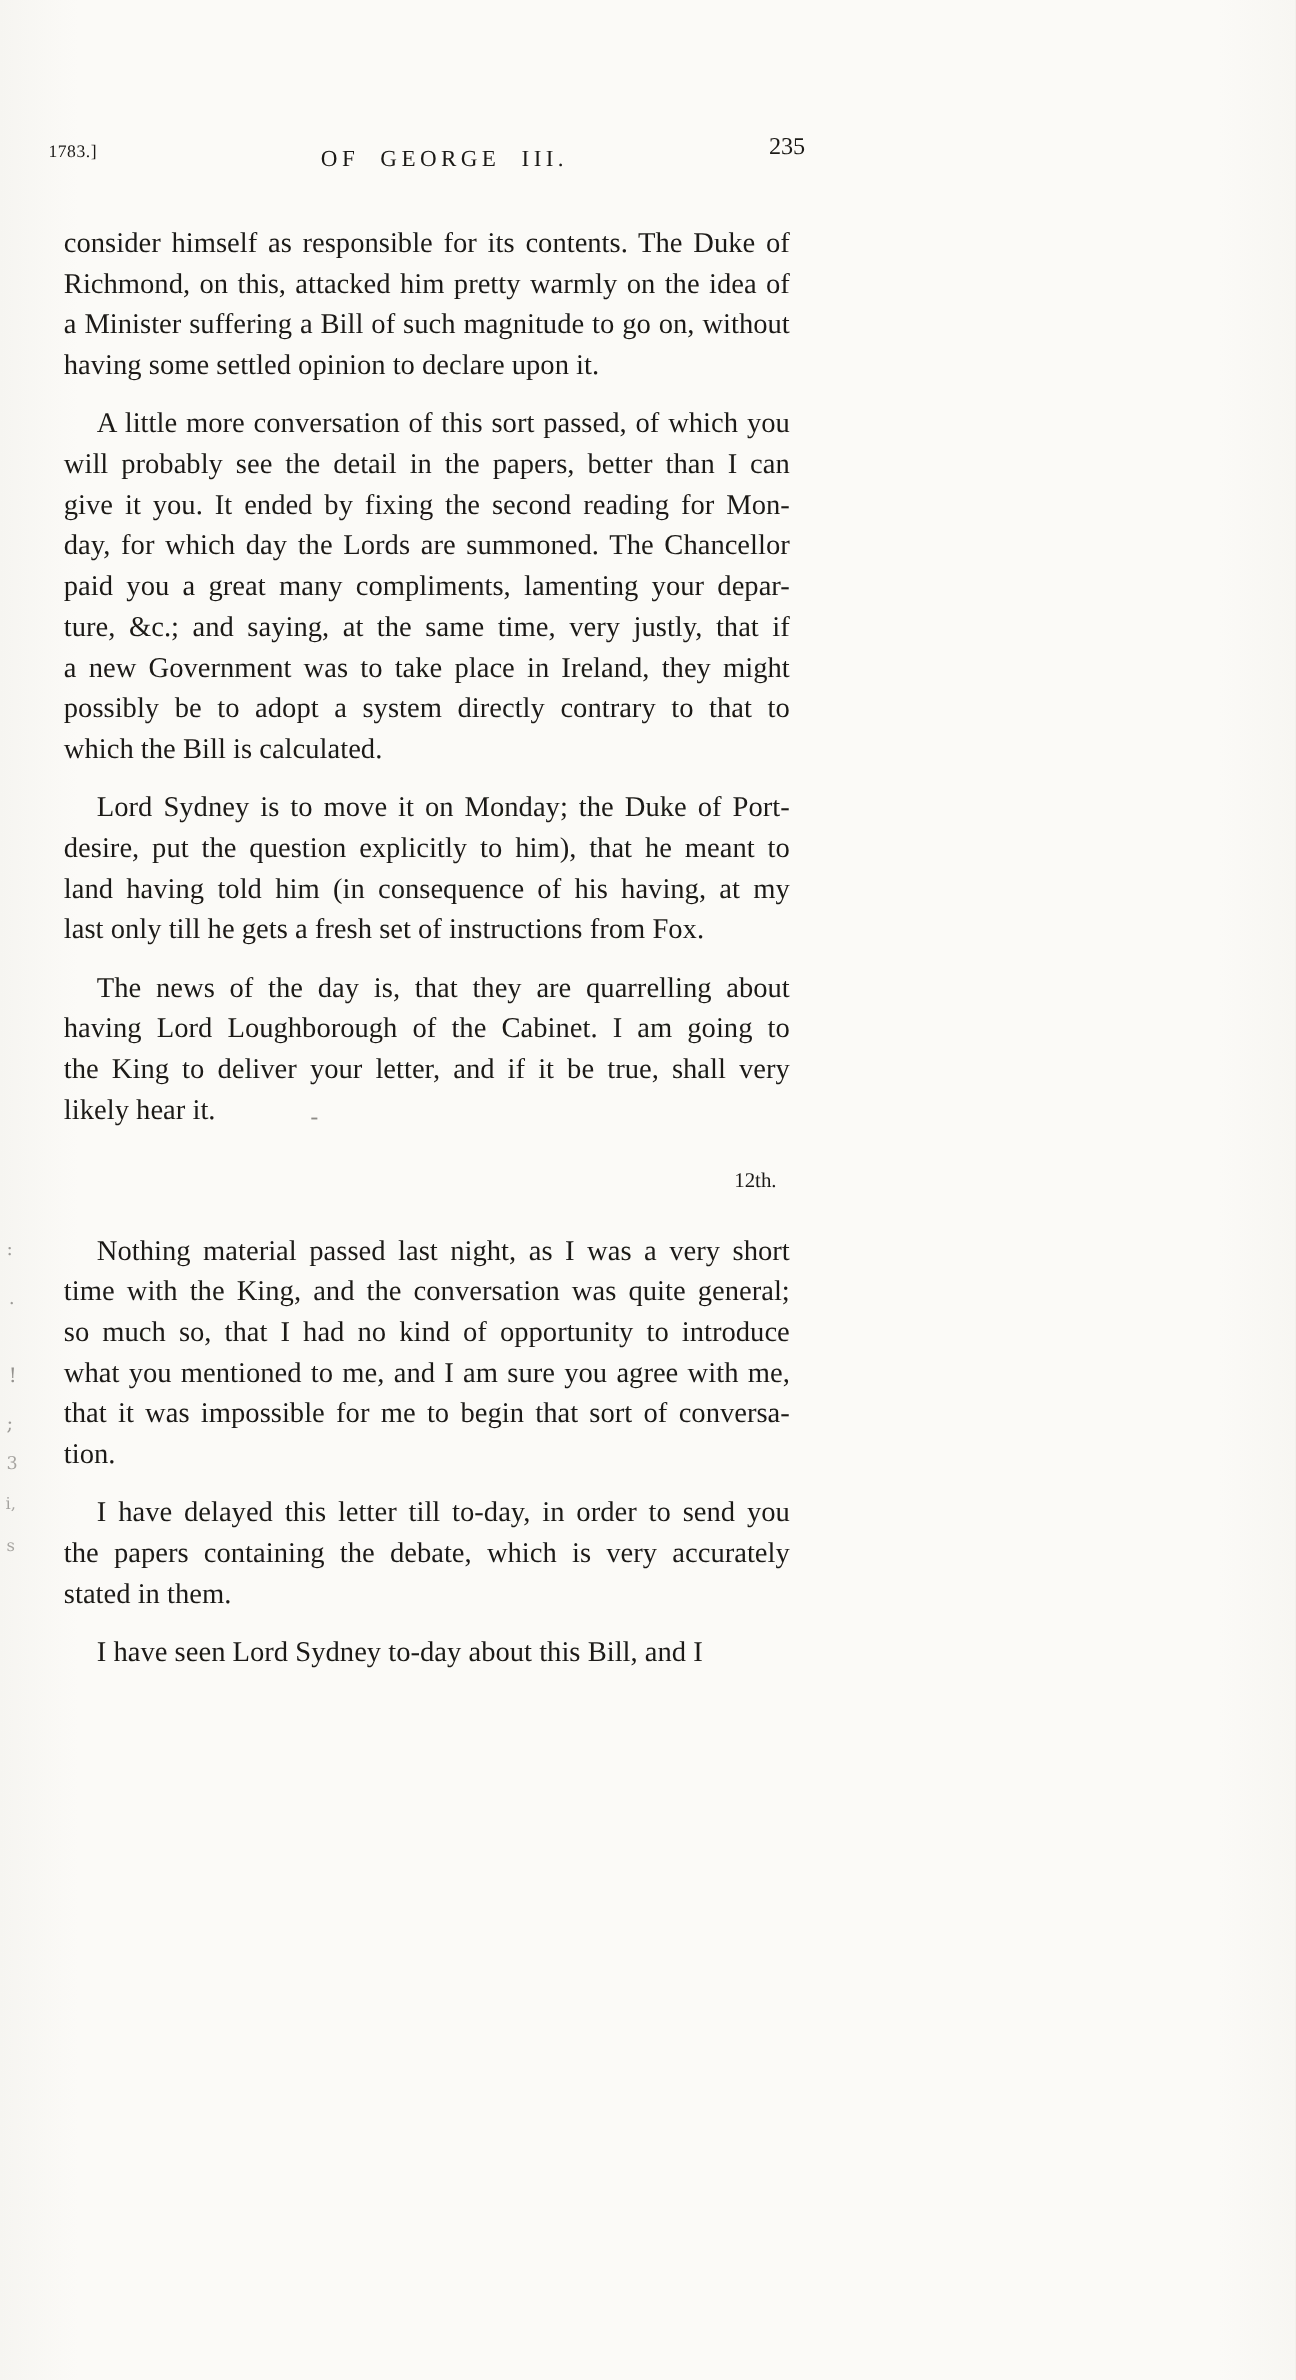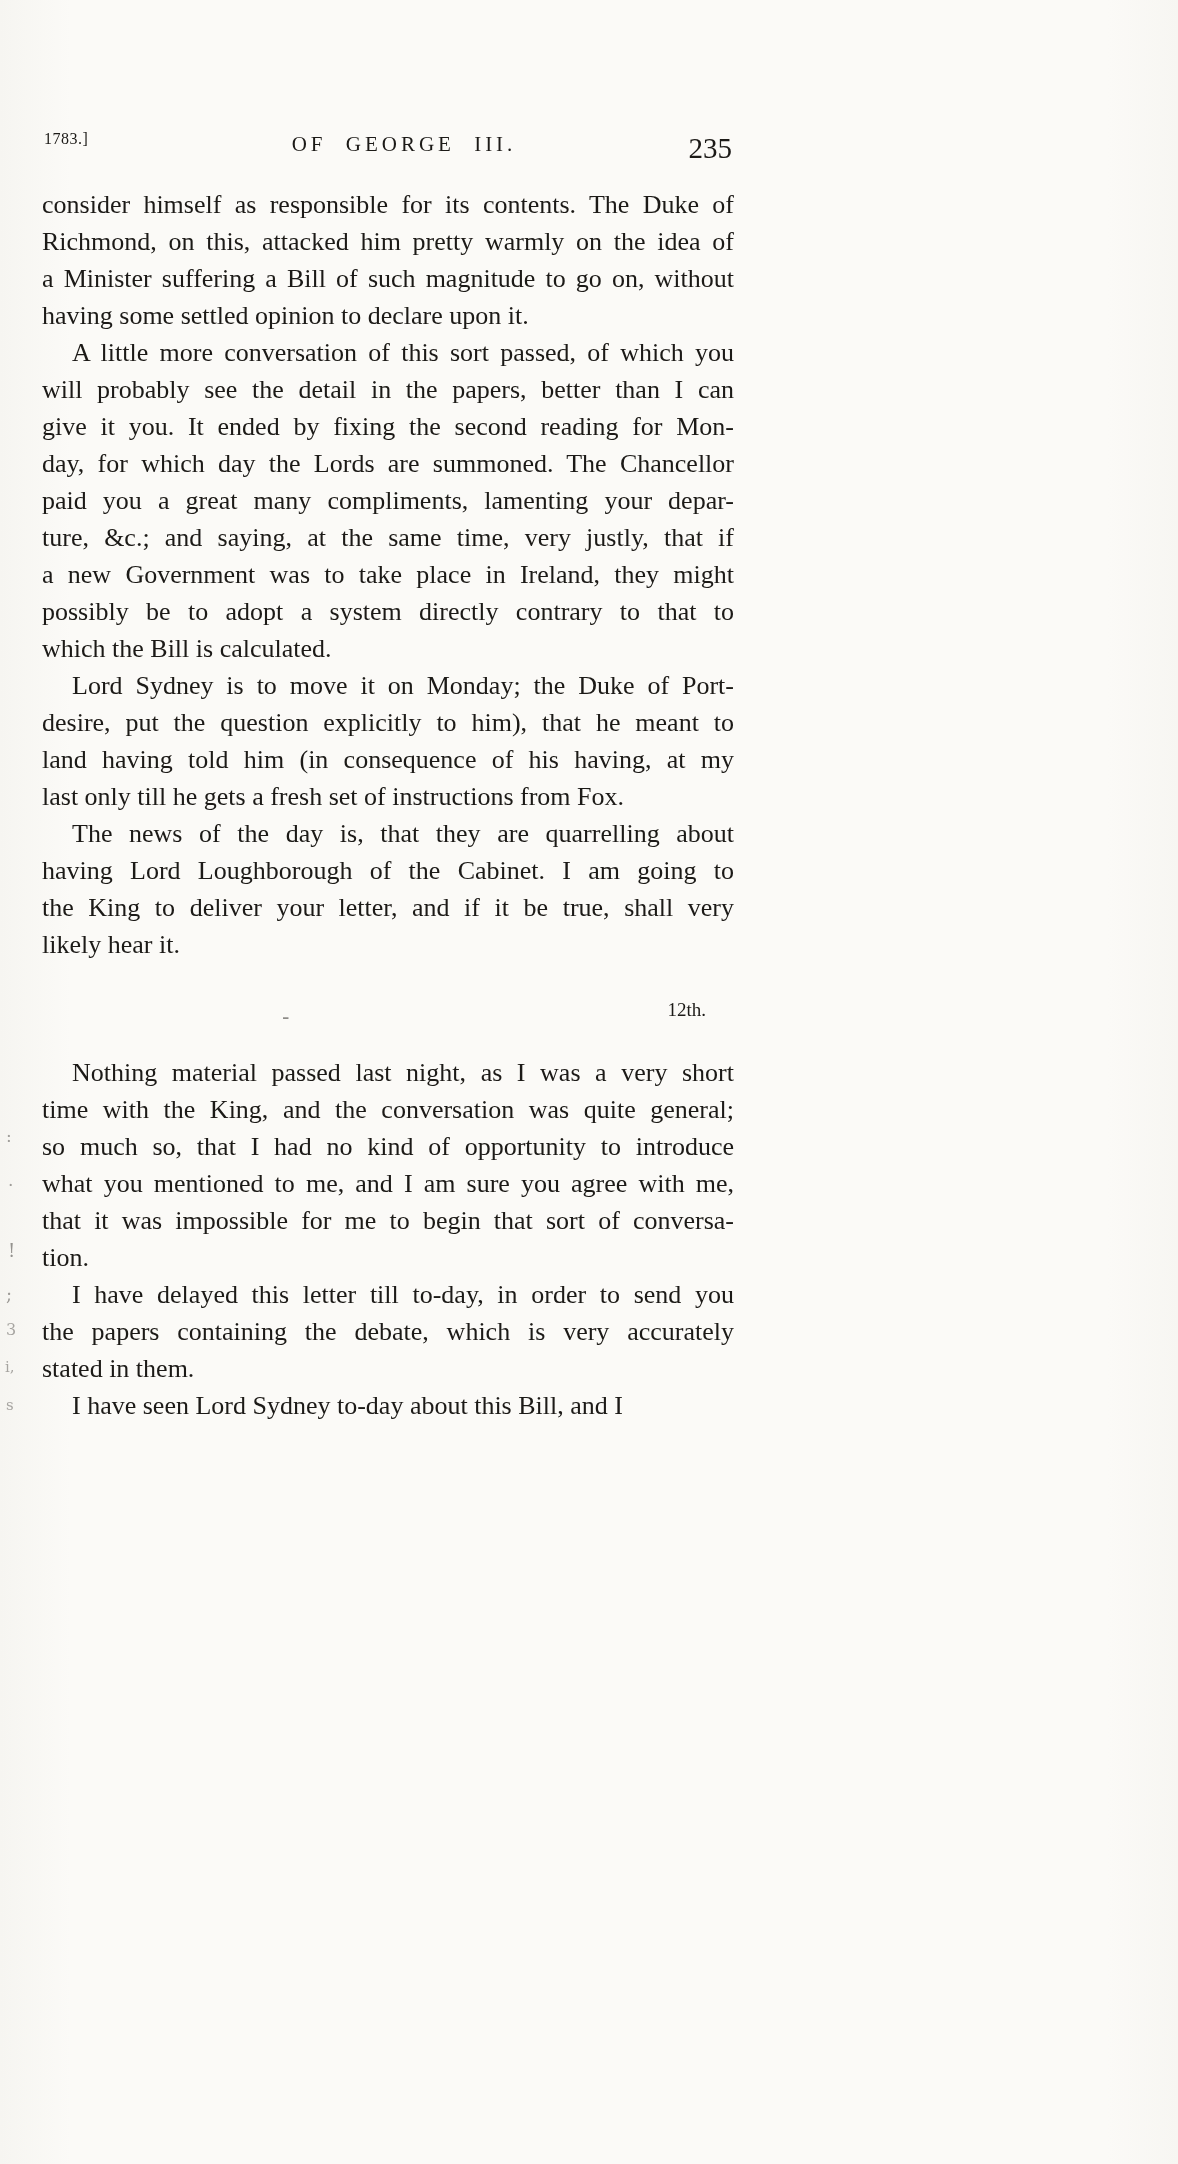--- a/index.html
+++ b/index.html
@@ -38,33 +38,33 @@
     top: 12px;
     font-size: 21px;
     letter-spacing: 4px;
     word-spacing: 10px;
     white-space: nowrap;
     margin-left: 16px;
   }
   .h-right {
     position: absolute;
     right: 2px;
-    top: 12px;
-    font-size: 29px;
+    top: 0;
+    font-size: 22px;
     margin-left: 29px;
   }
   .text-block {
     position: absolute;
     left: 42px;
     top: 186px;
     width: 692px;
     font-size: 26px;
     line-height: 37px;
   }
-  .paragraph { margin: 0; }
+  .paragraph { margin: 16px; }
   .line {
     text-align: justify;
     text-align-last: justify;
   }
   .line.last {
     text-align-last: left;
   }
   .paragraph.indent .line:first-child {
     text-indent: 30px;
   }

